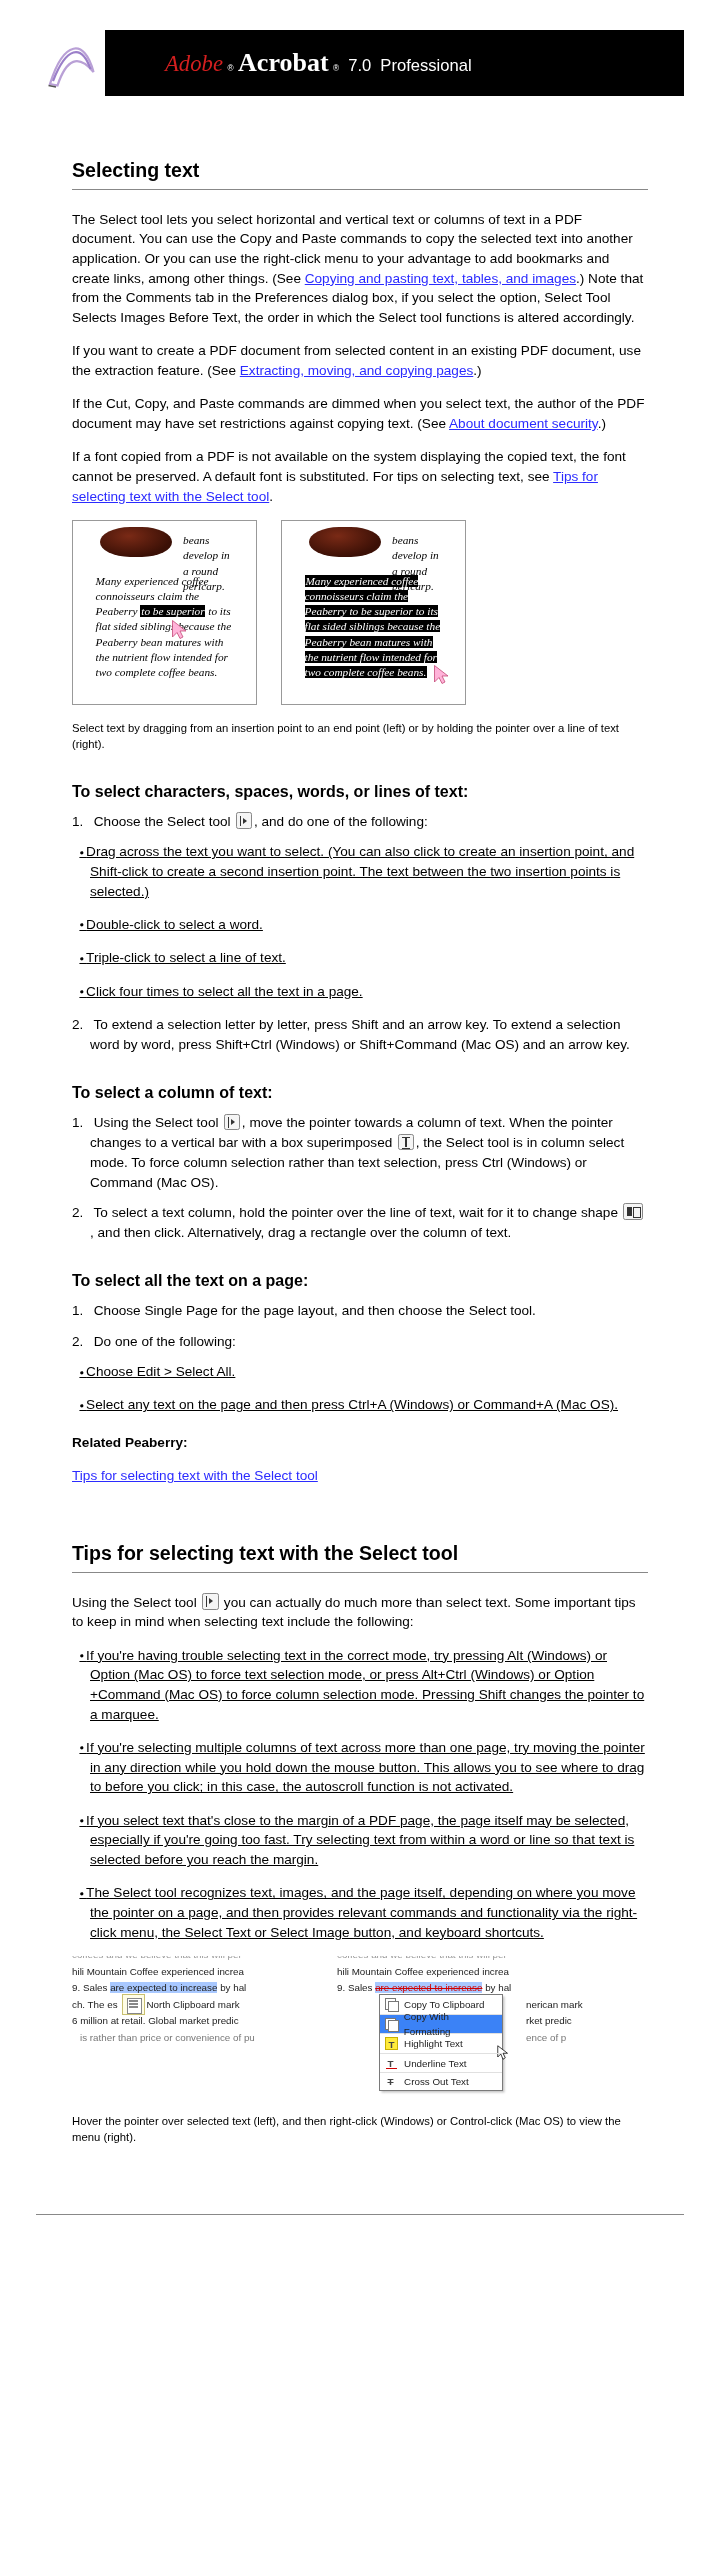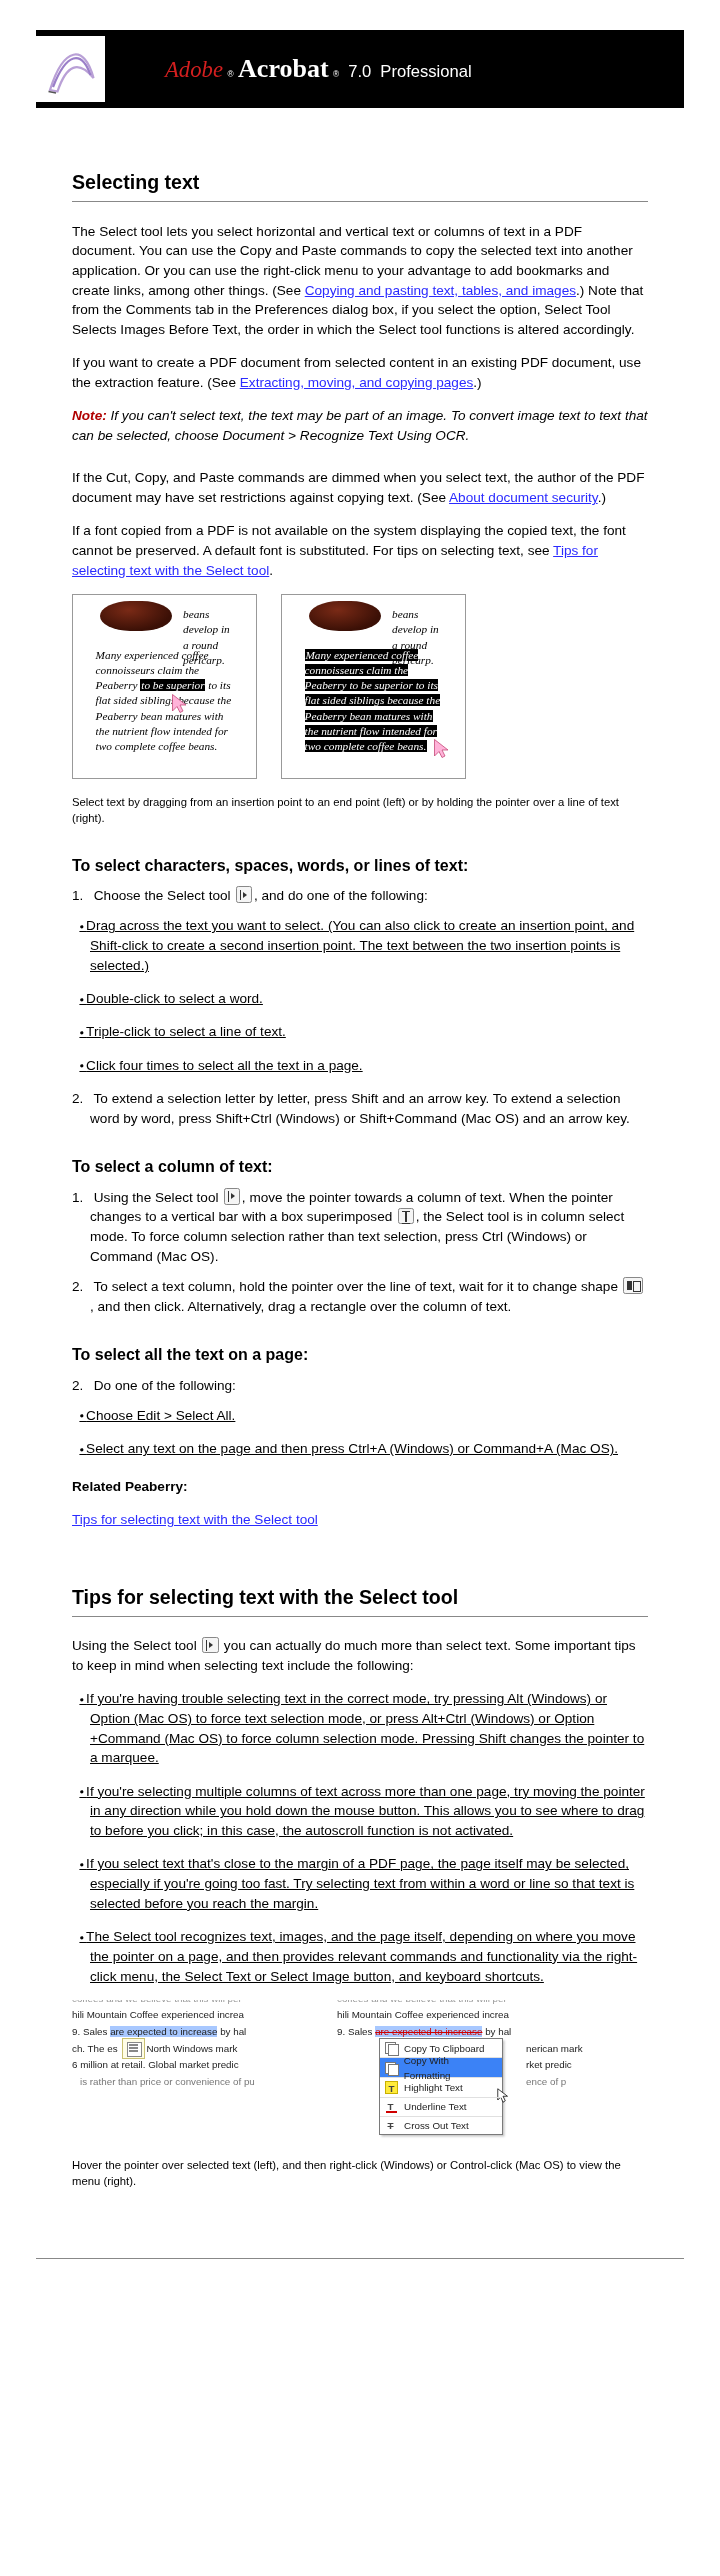--- a/index.html
+++ b/index.html
@@ -9,21 +9,21 @@
     width: 720px;
     margin: 0 auto;
     color: #000;
     font-size: 13.6px;
     line-height: 1.45;
   }
   .topgap { height: 30px; }
   .header-bar {
     margin: 0 36px;
     background: #000;
-    height: 78px;
+    height: 66px;
     display: flex;
     align-items: center;
     color: #fff;
   }
   .header-logo-box {
     width: 69px; height: 66px;
     background: #fff;
     display: flex; align-items: center; justify-content: center;
     margin-right: 0;
     position: relative;
@@ -204,23 +204,20 @@
   <p>
     <span>The Select tool lets you select horizontal and vertical text or columns of text in a PDF document. You can use the Copy and Paste commands to copy the selected text into another application. Or you can use the right-click menu to your advantage to add bookmarks and create links, among other things. (See </span>
     <a class="link">Copying and pasting text, tables, and images</a><span>.) Note that from the Comments tab in the Preferences dialog box, if you select the option, Select Tool Selects Images Before Text, the order in which the Select tool functions is altered accordingly.</span>
   </p>
 
   <p>
     <span>If you want to create a PDF document from selected content in an existing PDF document, use the extraction feature. (See </span>
     <a class="link">Extracting, moving, and copying pages</a><span>.)</span>
   </p>
 
-  <p class="indent-note">
-    <span class="note-label">Note:</span><span> If you can't select text, the text may be part of an image. To convert image text to text that can be selected, choose Document &gt; Recognize Text Using OCR.</span>
-  </p>
 
   <p>
     <span>If the Cut, Copy, and Paste commands are dimmed when you select text, the author of the PDF document may have set restrictions against copying text. (See </span>
     <a class="link">About document security</a><span>.)</span>
   </p>
 
   <p>
     <span>If a font copied from a PDF is not available on the system displaying the copied text, the font cannot be preserved. A default font is substituted. For tips on selecting text, see </span>
     <a class="link">Tips for selecting text with the Select tool</a><span>.</span>
   </p>
@@ -272,20 +269,23 @@
 
   <p class="step"><span class="step-num">1.</span>
     <span>Using the Select tool </span><span class="icon-inline"></span><span>, move the pointer towards a column of text. When the pointer changes to a vertical bar with a box superimposed </span><span class="icon-ibeam"></span><span>, the Select tool is in column select mode. To force column selection rather than text selection, press Ctrl (Windows) or Command (Mac OS).</span>
   </p>
   <p class="step"><span class="step-num">2.</span>
     <span>To select a text column, hold the pointer over the line of text, wait for it to change shape </span><span class="icon-col"></span><span>, and then click. Alternatively, drag a rectangle over the column of text.</span>
   </p>
 
   <h3 class="h3">To select all the text on a page:</h3>
 
+  <p class="step"><span class="step-num">1.</span>
+    <span>Choose Single Page for the page layout, and then choose the Select tool.</span>
+  </p>
   <p class="step"><span class="step-num">2.</span>
     <span>Do one of the following:</span>
   </p>
   <p class="bullet">Choose Edit &gt; Select All.</p>
   <p class="bullet">Select any text on the page and then press Ctrl+A (Windows) or Command+A (Mac OS).</p>
 
   <p style="margin-top:18px;"><span class="sub-label">Related Peaberry:</span></p>
   <p><a class="link">Tips for selecting text with the Select tool</a></p>
 
   <h2 class="section-title" style="margin-top:53px;">Tips for selecting text with the Select tool</h2>
@@ -301,21 +301,21 @@
   <p class="bullet">The Select tool recognizes text, images, and the page itself, depending on where you move the pointer on a page, and then provides relevant commands and functionality via the right-click menu, the Select Text or Select Image button, and keyboard shortcuts.</p>
 
   <div class="fig-row2">
     <div class="docfrag">
       <div class="lineA">coffees and we believe that this will per</div>
       <div class="lineB">hili Mountain Coffee experienced increa</div>
       <div class="lineC">
         <span>9. Sales </span><span class="sel-blue">are expected to increase</span><span> by hal</span>
       </div>
       <div class="lineD">
-        <span>ch. The es</span><span style="visibility:hidden;">XXXX</span><span> North Windows mark</span>
+        <span>ch. The es</span><span style="visibility:hidden;">XXXX</span><span> North Clipboard mark</span>
       </div>
       <div class="lineE">6 million at retail. Global market predic</div>
       <div class="lineF">is rather than price or convenience of pu</div>
       <div class="docicon-badge"></div>
     </div>
 
     <div class="docfrag" style="width:272px; height:151px;">
       <div class="lineA">coffees and we believe that this will per</div>
       <div class="lineB">hili Mountain Coffee experienced increa</div>
       <div class="lineC">

